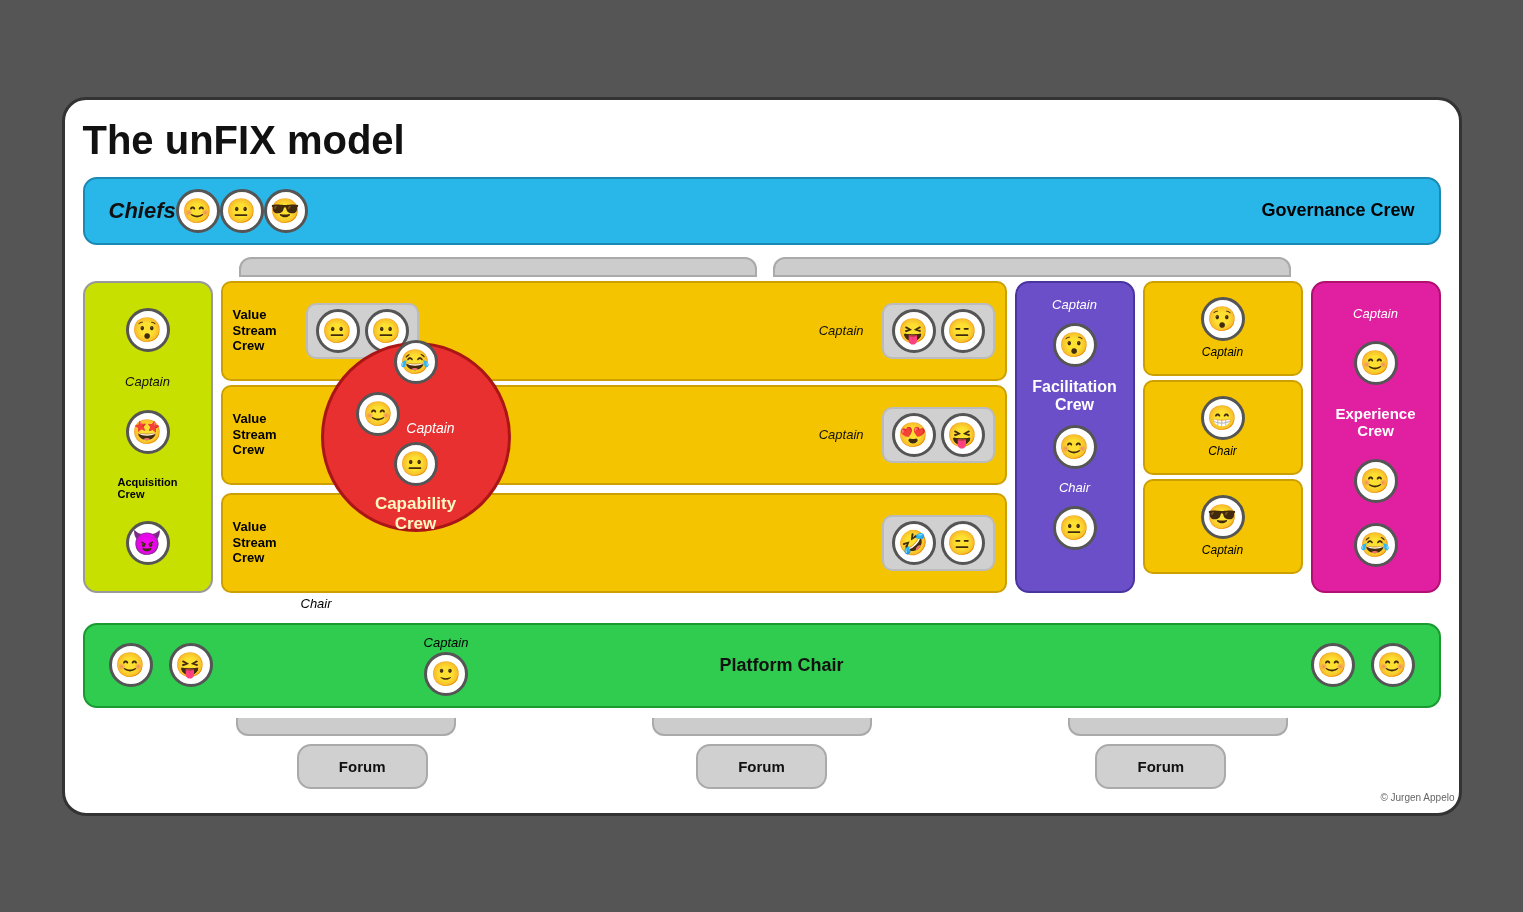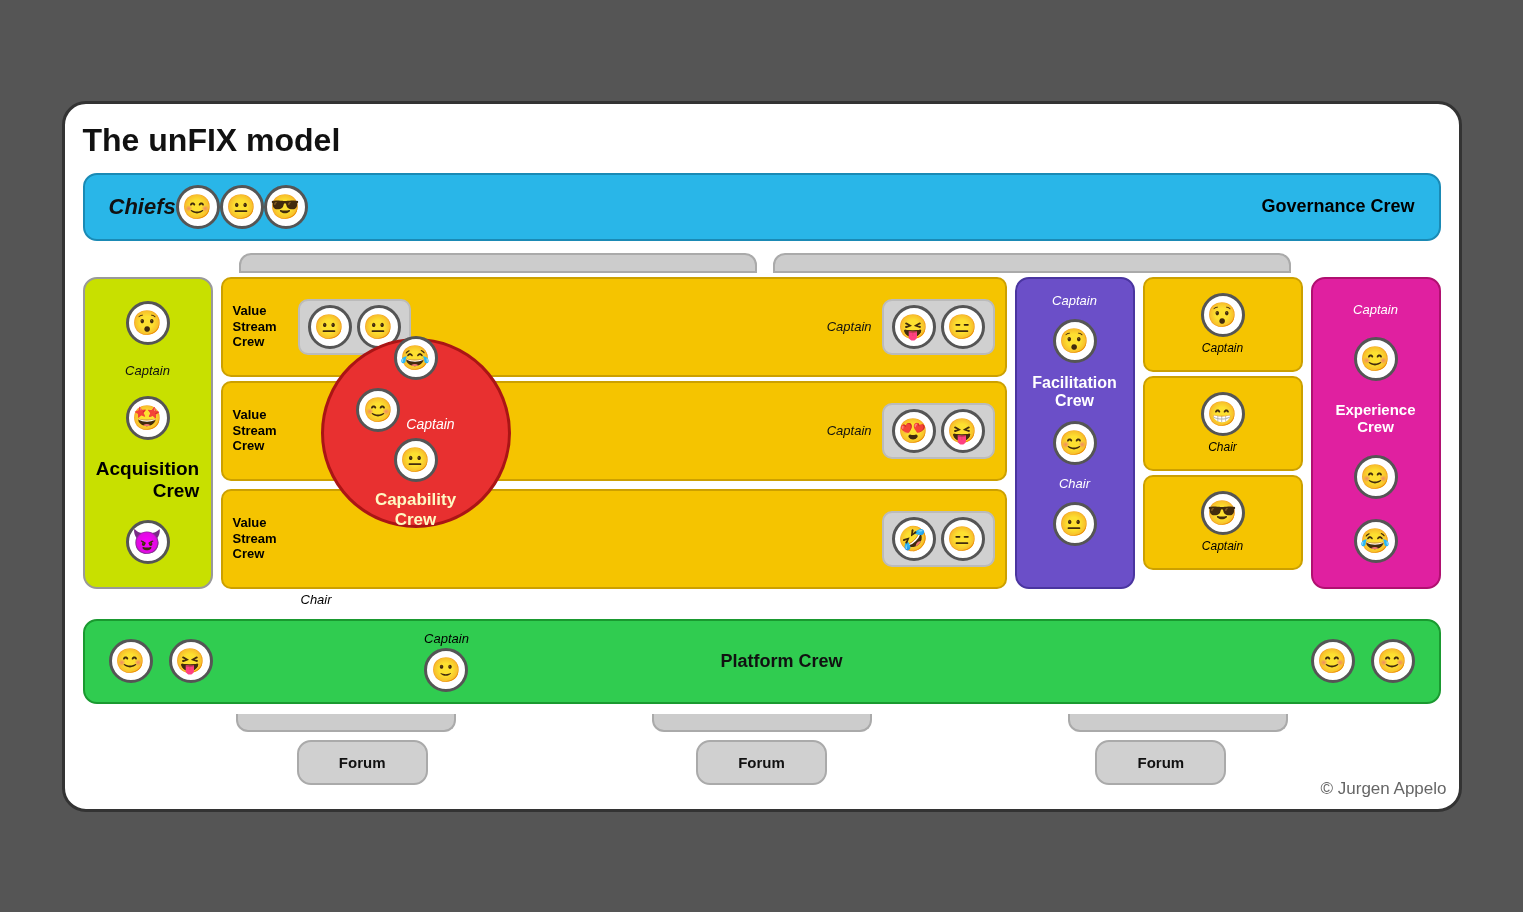--- a/index.html
+++ b/index.html
@@ -13,21 +13,21 @@
     }
     .main-container {
       width: 1400px;
       background: white;
       border-radius: 24px;
       border: 3px solid #333;
       padding: 18px;
       position: relative;
     }
     .title {
-      font-size: 32px;
+      font-size: 40px;
       font-weight: bold;
       margin-bottom: 14px;
       color: #111;
     }
     
     .governance-bar {
       background: #29b6e8;
       border-radius: 14px;
       border: 2px solid #1a8ab5;
       padding: 10px 24px;
@@ -154,21 +154,21 @@
       gap: 4px;
     }
 
     .vs-row {
       background: #f5c400;
       border: 2px solid #cca000;
       border-radius: 10px;
       display: flex;
       align-items: center;
       padding: 20px 10px;
-      gap: 10px;
+      gap: 18px;
       min-height: 95px;
       position: relative;
     }
 
     
     .gray-inner {
       background: #d0d0d0;
       border-radius: 10px;
       border: 2px solid #bbb;
       display: flex;
@@ -215,21 +215,21 @@
     <div style="background:#ccc; border-radius:12px 12px 0 0; border:2px solid #aaa; height:20px; flex:1; margin-left:10px;"></div>
     <div style="background:#ccc; border-radius:12px 12px 0 0; border:2px solid #aaa; height:20px; flex:1; margin-left:10px;"></div>
   </div>
 
   <div class="complex-middle">
 
     <div class="side-panel" style="background:#c8e000; width:130px; margin-right:8px; border-color:#999;">
       <div class="emoji-circle">😯</div>
       <div class="captain-label">Captain</div>
       <div class="emoji-circle">🤩</div>
-      <div class="crew-label" style="font-size:19px;font-weight:bold;text-align:right;">Acquisition<br>Crew</div>
+      <div class="crew-label" style="font-size:11px;font-weight:bold;text-align:left;">Acquisition<br>Crew</div>
       <div class="emoji-circle">😈</div>
     </div>
 
     <div class="vs-rows-container" style="position:relative;">
 
       <div class="vs-row">
         <div class="vs-name">Value<br>Stream<br>Crew</div>
         <div class="gray-inner">
           <div class="emoji-circle">😐</div>
           <div class="emoji-circle">😐</div>
@@ -327,34 +327,34 @@
 
   <div style="height:20px;"></div>
 
   <div class="platform-bar">
     <div class="emoji-circle">😊</div>
     <div class="emoji-circle">😝</div>
     <div style="flex:1;display:flex;justify-content:center;flex-direction:column;align-items:center;gap:2px;">
       <span style="font-style:italic;font-size:13px;">Captain</span>
       <div class="emoji-circle">🙂</div>
     </div>
-    <span style="font-size:18px;font-weight:bold;color:#111;margin-left:40px;">Platform Crew</span>
+    <span style="font-size:18px;font-weight:bold;color:#111;margin-left:40px;">Platform Chair</span>
     <div style="flex:1"></div>
     <div class="emoji-circle">😊</div>
     <div class="emoji-circle">😊</div>
   </div>
 
   <div style="display:flex; gap:50px; margin-bottom:8px; padding:0 80px; justify-content:space-around;">
     <div style="background:#ccc; border-radius:0 0 12px 12px; border:2px solid #aaa; border-top:none; height:18px; width:220px;"></div>
     <div style="background:#ccc; border-radius:0 0 12px 12px; border:2px solid #aaa; border-top:none; height:18px; width:220px;"></div>
     <div style="background:#ccc; border-radius:0 0 12px 12px; border:2px solid #aaa; border-top:none; height:18px; width:220px;"></div>
   </div>
 
   <div class="forums-row">
     <div class="forum-box">Forum</div>
     <div class="forum-box">Forum</div>
     <div class="forum-box">Forum</div>
   </div>
 
 
-  <div style="position:absolute;bottom:10px;right:12px;font-size:17px;color:#666;">© Jurgen Appelo</div>
+  <div style="position:absolute;bottom:10px;right:4px;font-size:10px;color:#666;">© Jurgen Appelo</div>
 
 </div>
 
 </body></html>

